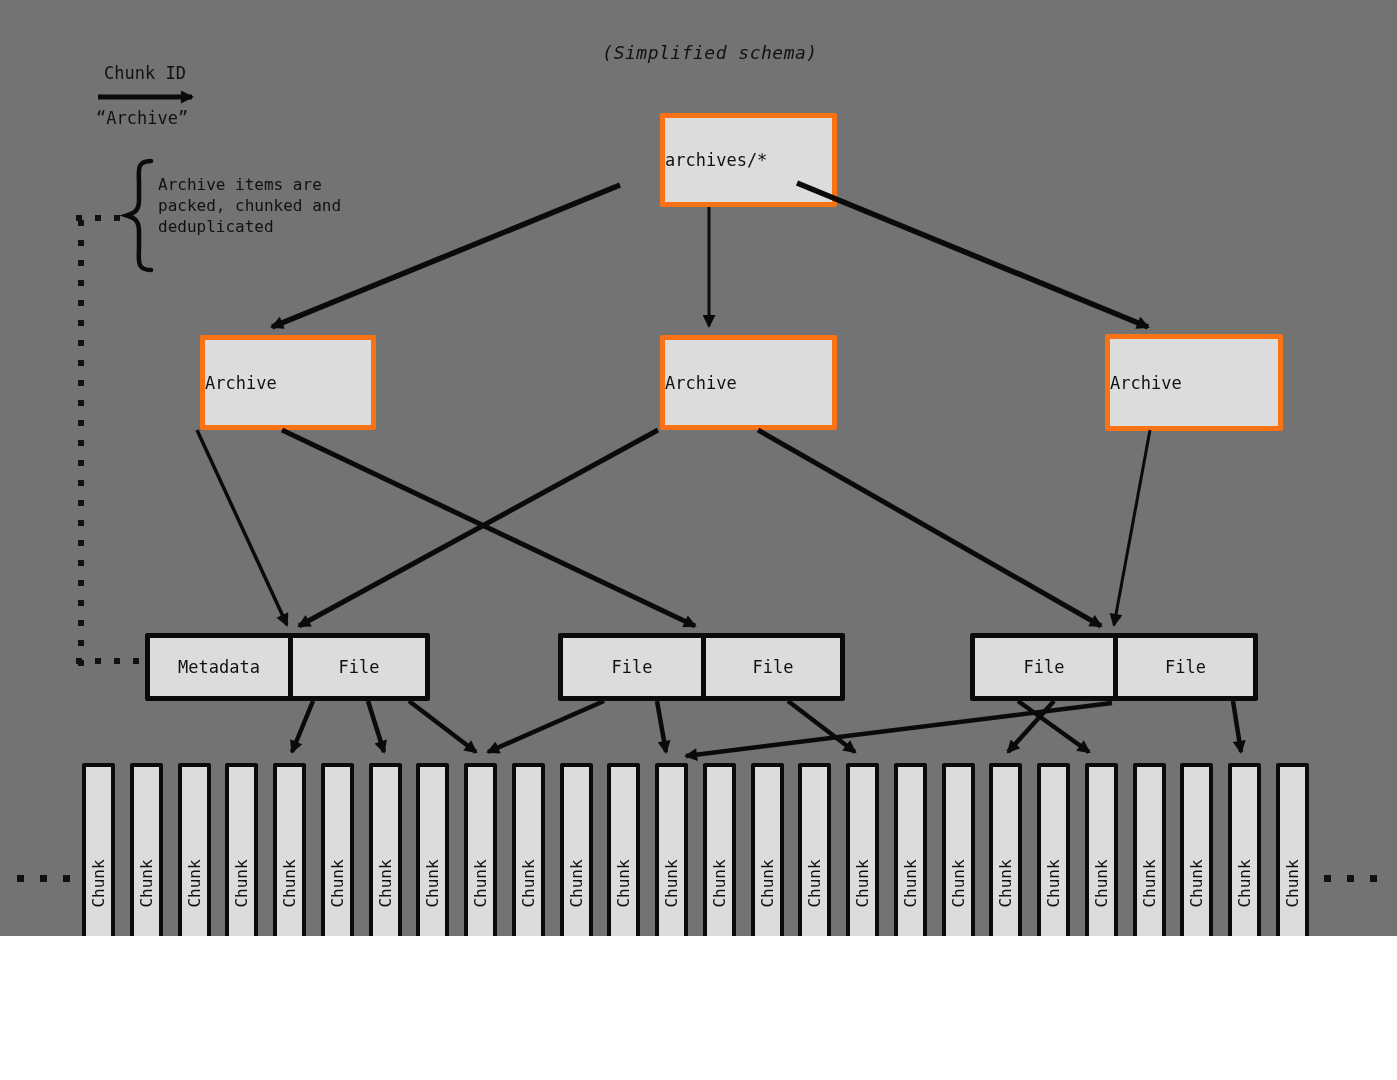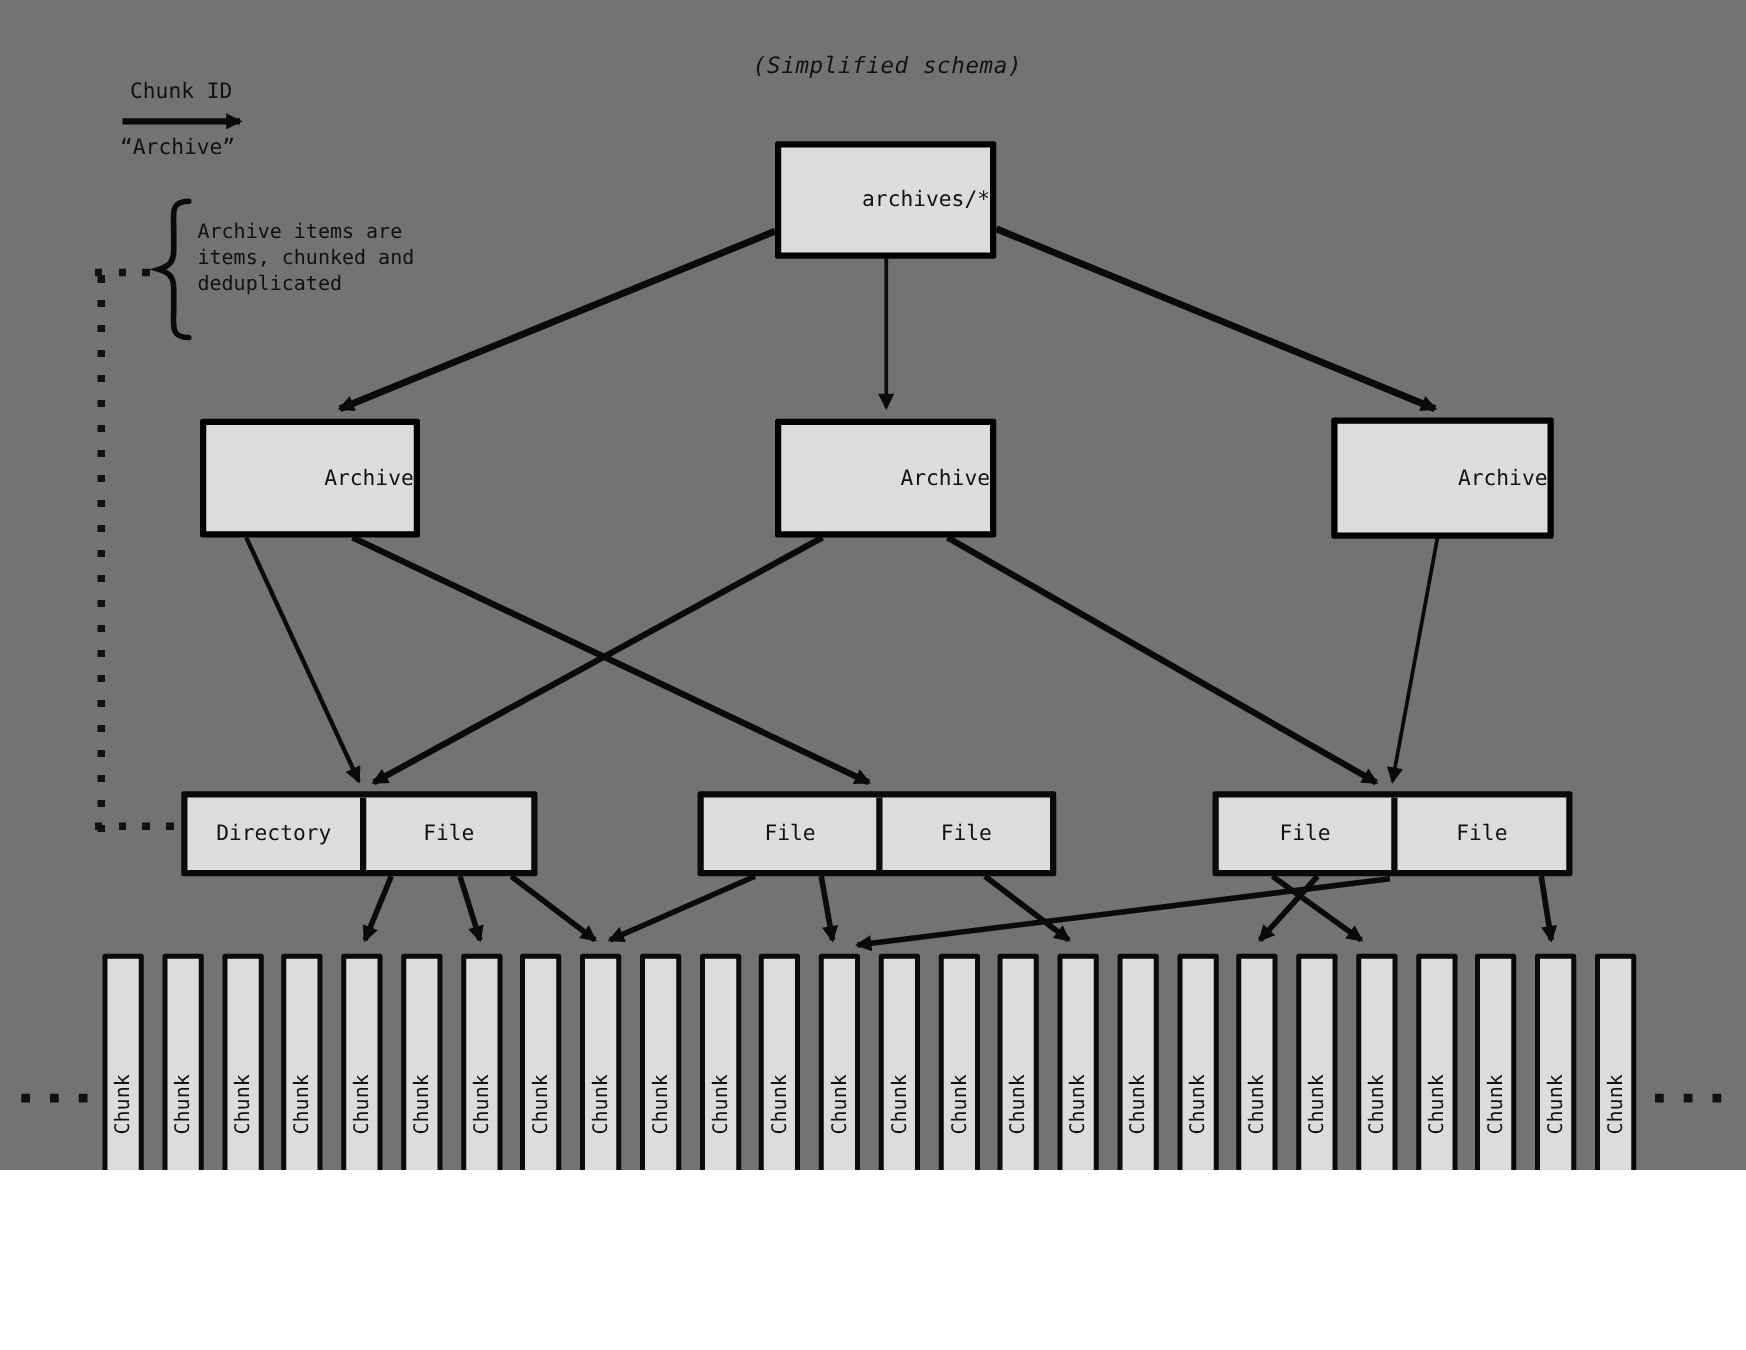--- a/index.html
+++ b/index.html
@@ -8,22 +8,22 @@
     font-family:"DejaVu Sans Mono","Liberation Mono",monospace;color:#111;
   }
   .title{
     position:absolute;left:520px;top:42px;width:380px;text-align:center;
     font-style:italic;font-size:18px;letter-spacing:0.5px;
   }
   .legend-label{position:absolute;left:104px;top:63px;font-size:17px;}
   .legend-sublabel{position:absolute;left:96px;top:108px;font-size:17px;}
   .annotation{position:absolute;left:158px;top:174px;font-size:16px;line-height:21px;white-space:pre;}
   .node{
-    position:absolute;background:#dcdcdc;border:5px solid #000000;border-radius:2px;
-    display:flex;align-items:center;justify-content:flex-end;font-size:17px;z-index:2;box-sizing:border-box;
+    position:absolute;background:#dcdcdc;border:5px solid #f97316;border-radius:2px;
+    display:flex;align-items:center;justify-content:flex-start;font-size:17px;z-index:2;box-sizing:border-box;margin-left:40px;
   }
   .pair{
     position:absolute;background:#dcdcdc;border:5px solid #0a0a0a;border-radius:2px;
     display:flex;z-index:2;box-sizing:border-box;
   }
   .pair .cell{display:flex;align-items:center;justify-content:center;font-size:17px;}
   .pair .cell.first{width:138px;flex:0 0 138px;}
   .pair .cell.second{flex:1;}
   .pair .divider{width:5px;background:#0a0a0a;flex:0 0 5px;}
   .chunk-row{position:absolute;left:0;top:0;z-index:1;}
@@ -54,42 +54,42 @@
 </head>
 <body>
 
 <div class="canvas">
 
   <div class="title">(Simplified schema)</div>
 
   <div class="legend-label">Chunk ID</div>
   <div class="legend-sublabel">“Archive”</div>
 
-  <div class="annotation"><span>Archive items are</span><br><span>items, chunked and</span><br><span>deduplicated</span></div>
+  <div class="annotation"><span>Archive items are</span><br><span>packed, chunked and</span><br><span>deduplicated</span></div>
 
   <div class="dotted-h-top"></div>
   <div class="dotted-v"></div>
   <div class="dotted-h-bottom"></div>
 
   <div class="node" style="left:620px;top:113px;width:177px;height:94px;">
     <span>archives/*</span>
   </div>
 
   <div class="node" style="left:160px;top:335px;width:176px;height:95px;">
     <span>Archive</span>
   </div>
   <div class="node" style="left:620px;top:335px;width:177px;height:95px;">
     <span>Archive</span>
   </div>
   <div class="node" style="left:1065px;top:334px;width:178px;height:97px;">
     <span>Archive</span>
   </div>
 
   <div class="pair" style="left:145px;top:633px;width:285px;height:68px;">
-    <div class="cell first">Directory</div>
+    <div class="cell first">Metadata</div>
     <div class="divider"></div>
     <div class="cell second">File</div>
   </div>
 
   <div class="pair" style="left:558px;top:633px;width:287px;height:68px;">
     <div class="cell first">File</div>
     <div class="divider"></div>
     <div class="cell second">File</div>
   </div>
 

